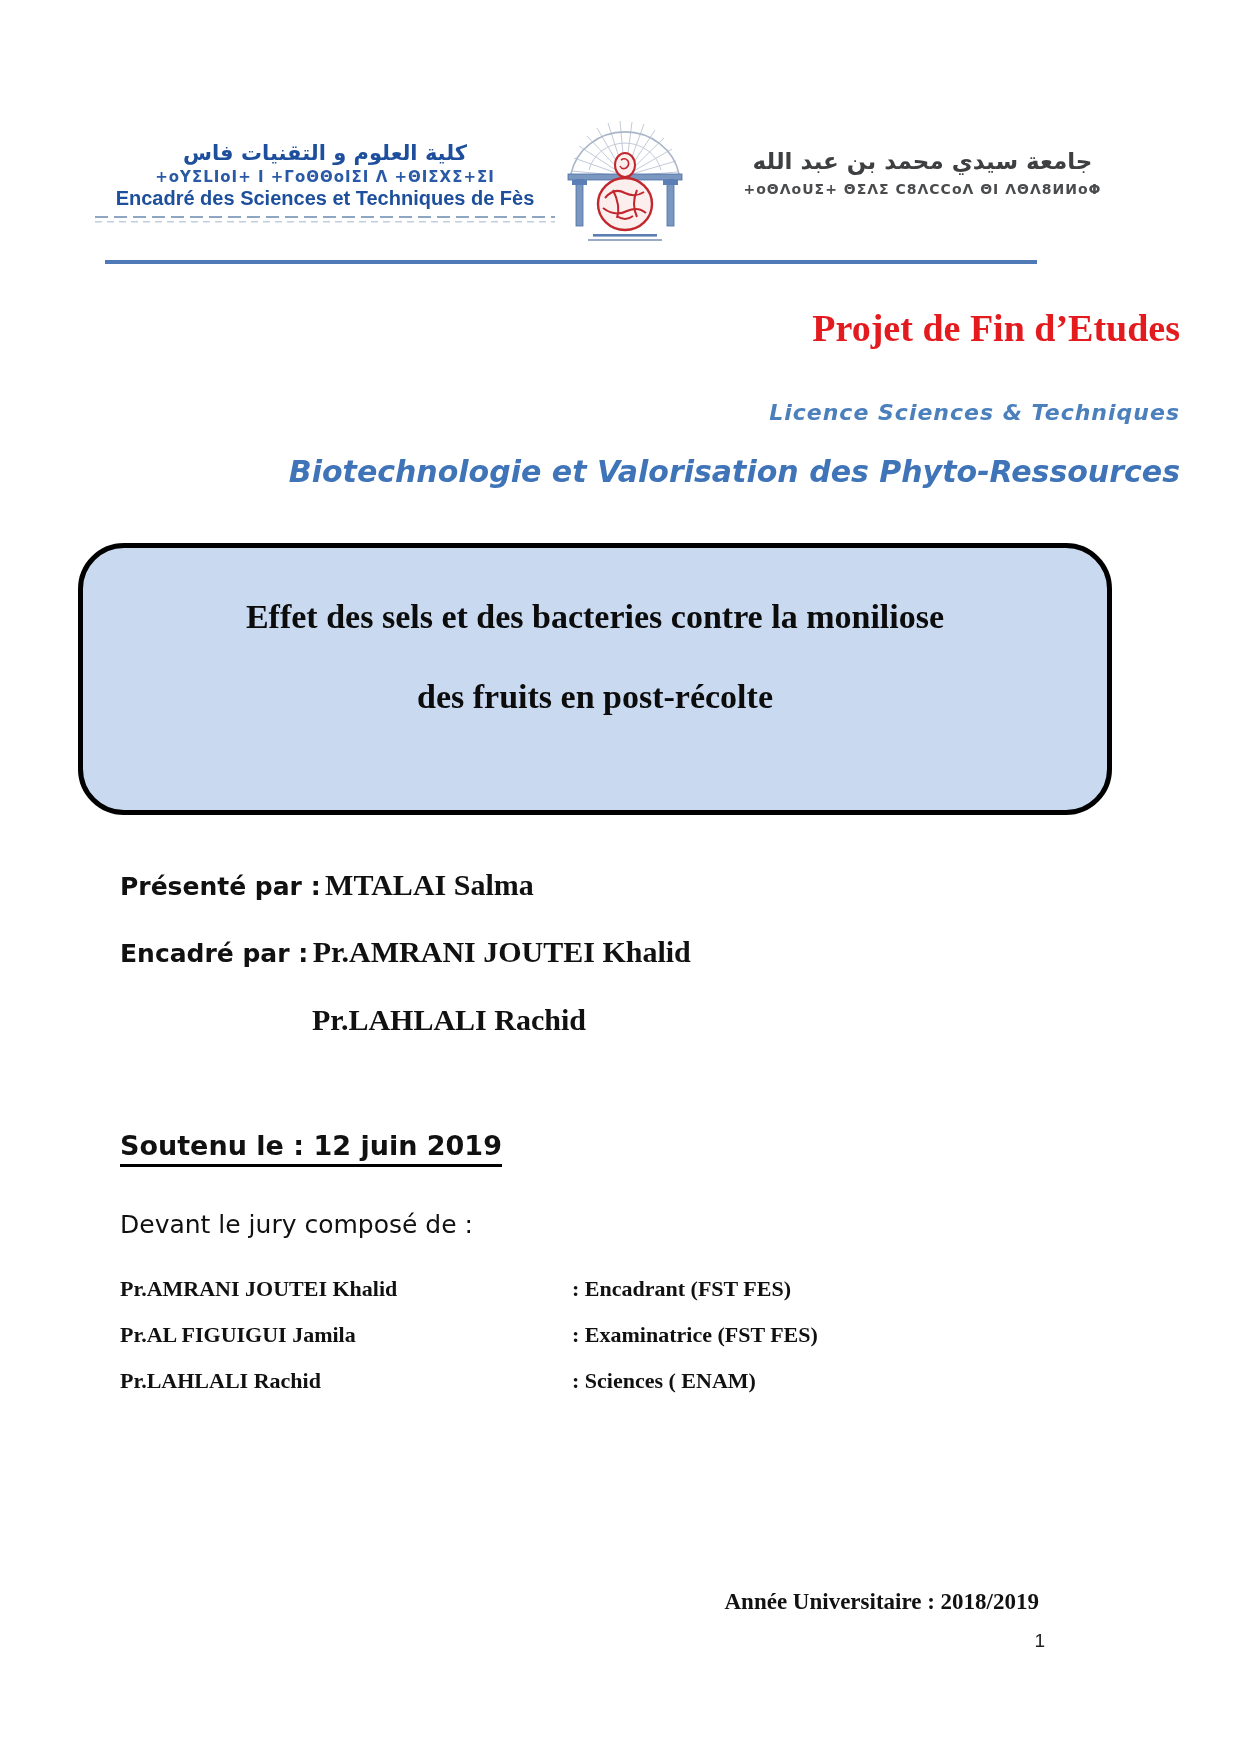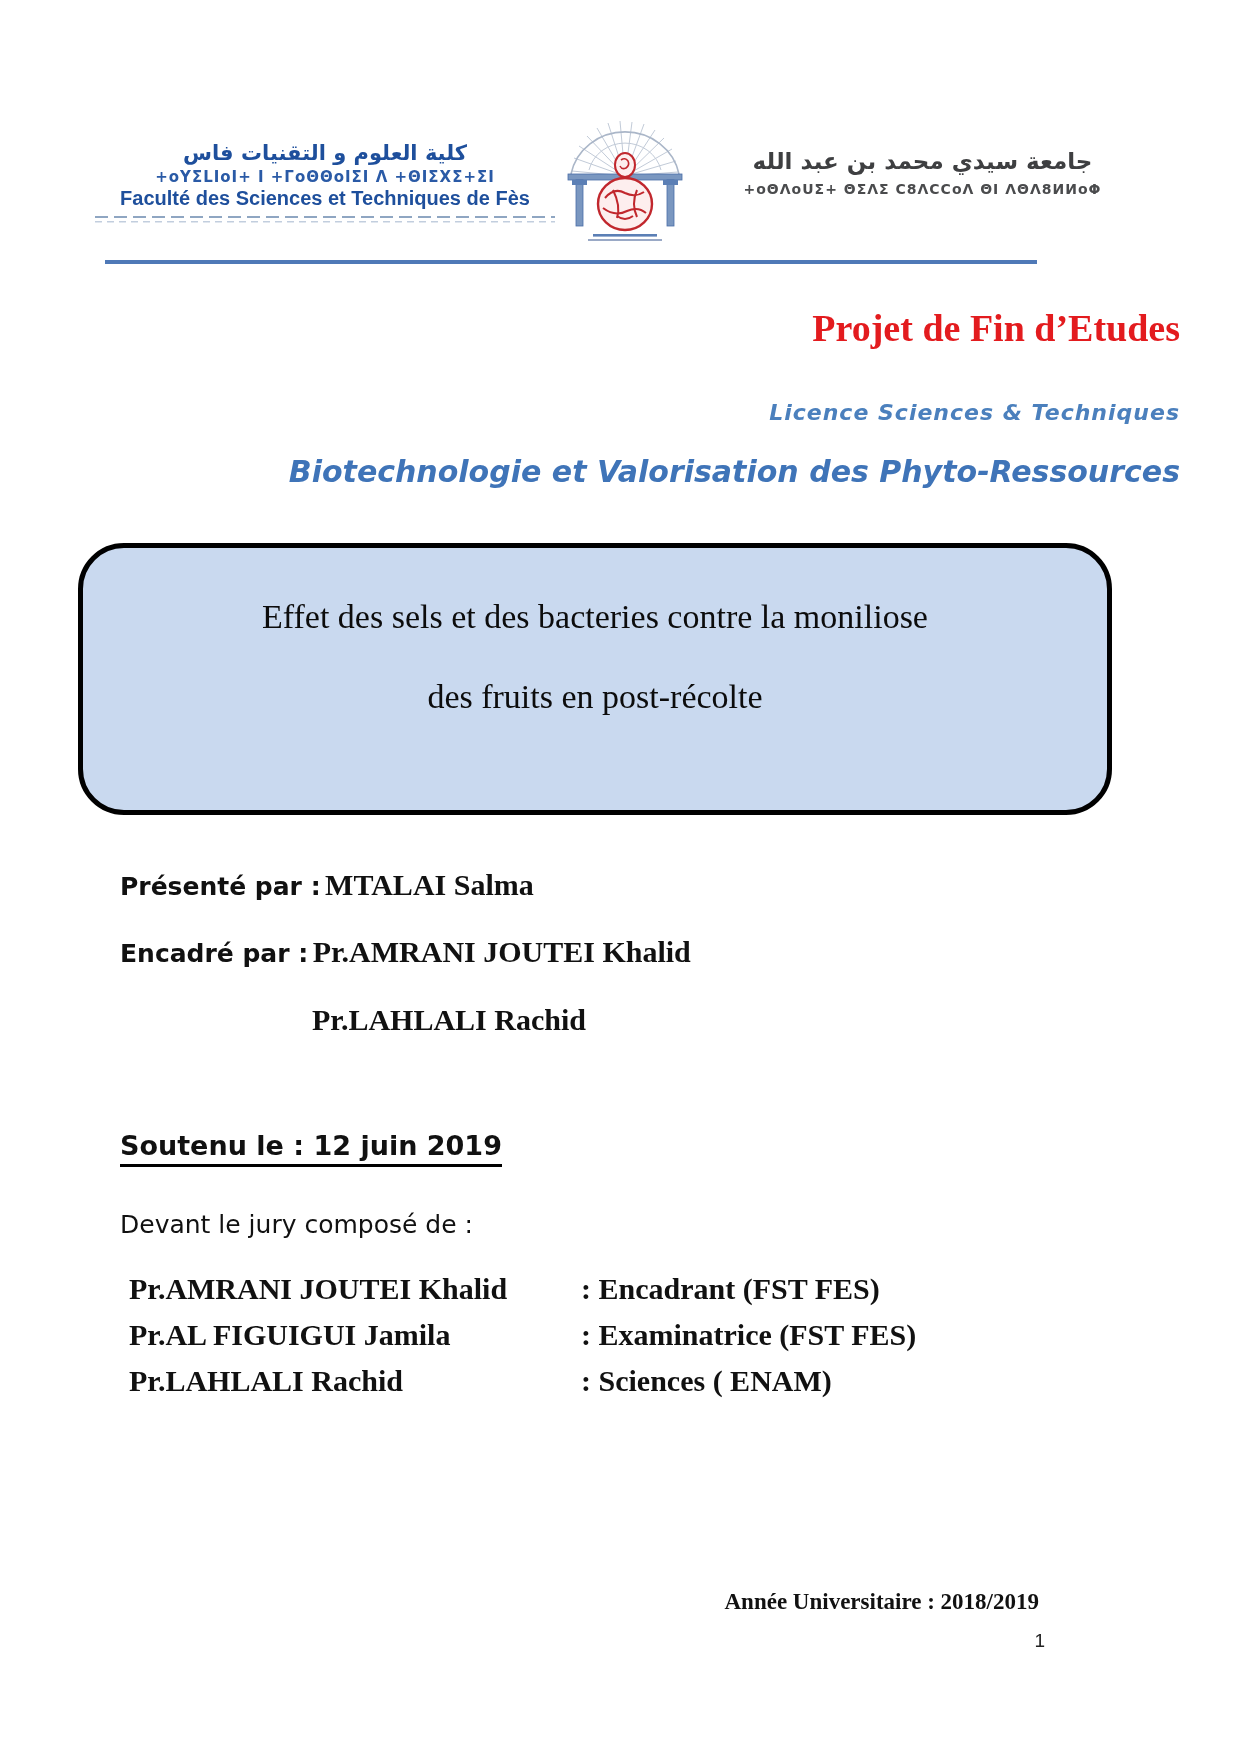--- a/index.html
+++ b/index.html
@@ -41,55 +41,55 @@
   .degree   { top: 400px; font-family: "DejaVu Sans", sans-serif; font-style: italic; font-weight: bold; font-size: 22px; color: #4b80bd; letter-spacing: 1px; }
   .program  { top: 454px; font-family: "DejaVu Sans", sans-serif; font-style: italic; font-weight: bold; font-size: 30px; color: #3f74b8; }
 
   
   .title-box {
     position: absolute; left: 78px; top: 543px; width: 1034px; height: 272px;
     background: #c9d9ef; border: 5px solid #000; border-radius: 46px;
     text-align: center; padding-top: 50px;
   }
   .title-box .l1, .title-box .l2 {
-    font-family: "Liberation Serif", serif; font-weight: normal; font-size: 34px; color: #0c0c0c;
+    font-family: "Liberation Serif", serif; font-weight: bold; font-size: 34px; color: #0c0c0c;
   }
   .title-box .l2 { margin-top: 42px; }
 
   
   .line { position: absolute; left: 120px; white-space: nowrap; }
   .lbl  { font-family: "DejaVu Sans", sans-serif; font-weight: bold; font-size: 25px; }
   .nm   { font-family: "Liberation Serif", serif; font-weight: bold; font-size: 30px; }
   .presented { top: 868px; }
   .encadre   { top: 935px; }
   .supervisor2 { top: 1003px; left: 312px; }
 
   .soutenu { top: 1130px; }
   .soutenu .u { display: inline-block; border-bottom: 3px solid #000; padding-bottom: 3px;
                 font-family: "DejaVu Sans", sans-serif; font-weight: bold; font-size: 27px; }
   .devant { top: 1210px; font-family: "DejaVu Sans", sans-serif; font-size: 25px; }
 
   .jury { position: absolute; left: 120px; top: 1266px; }
-  .jury-row { height: 46px; line-height: 46px; font-family: "Liberation Serif", serif; font-weight: bold; font-size: 30px; white-space: nowrap; margin-left: 9px; }
+  .jury-row { height: 46px; line-height: 46px; font-family: "Liberation Serif", serif; font-weight: bold; font-size: 22px; white-space: nowrap; }
   .jury-row .jname { display: inline-block; min-width: 452px; }
 
   
   .annee { position: absolute; right: 202px; top: 1558px; font-family: "Liberation Serif", serif; font-weight: bold; font-size: 23px; margin-top: 31px; }
   .pageno { position: absolute; right: 196px; top: 1630px; font-size: 19px; color: #222; }
 </style>
 </head>
 <body>
 
 <div class="page">
 
   <div class="hdr">
     <div class="hdr-left">
       <div class="ar">كلية العلوم و التقنيات فاس</div>
       <div class="tif">+oYΣLIoI+ I +ΓoΘΘoIΣI Λ +ΘIΣΧΣ+ΣI</div>
-      <div class="fr">Faculté des Sciences et Techniques de Fès</div>
+      <div class="fr">Encadré des Sciences et Techniques de Fès</div>
       <div class="dashes"></div>
     </div>
 
     <div class="hdr-logo">
       <svg viewBox="0 0 140 132" width="140" height="132">
 
         <g stroke="#c2cbd8" stroke-width="1" fill="none">
           <line x1="70" y1="58" x2="17" y2="53"></line>
             <line x1="70" y1="58" x2="19" y2="40"></line>
           <line x1="70" y1="58" x2="24" y2="28"></line>

